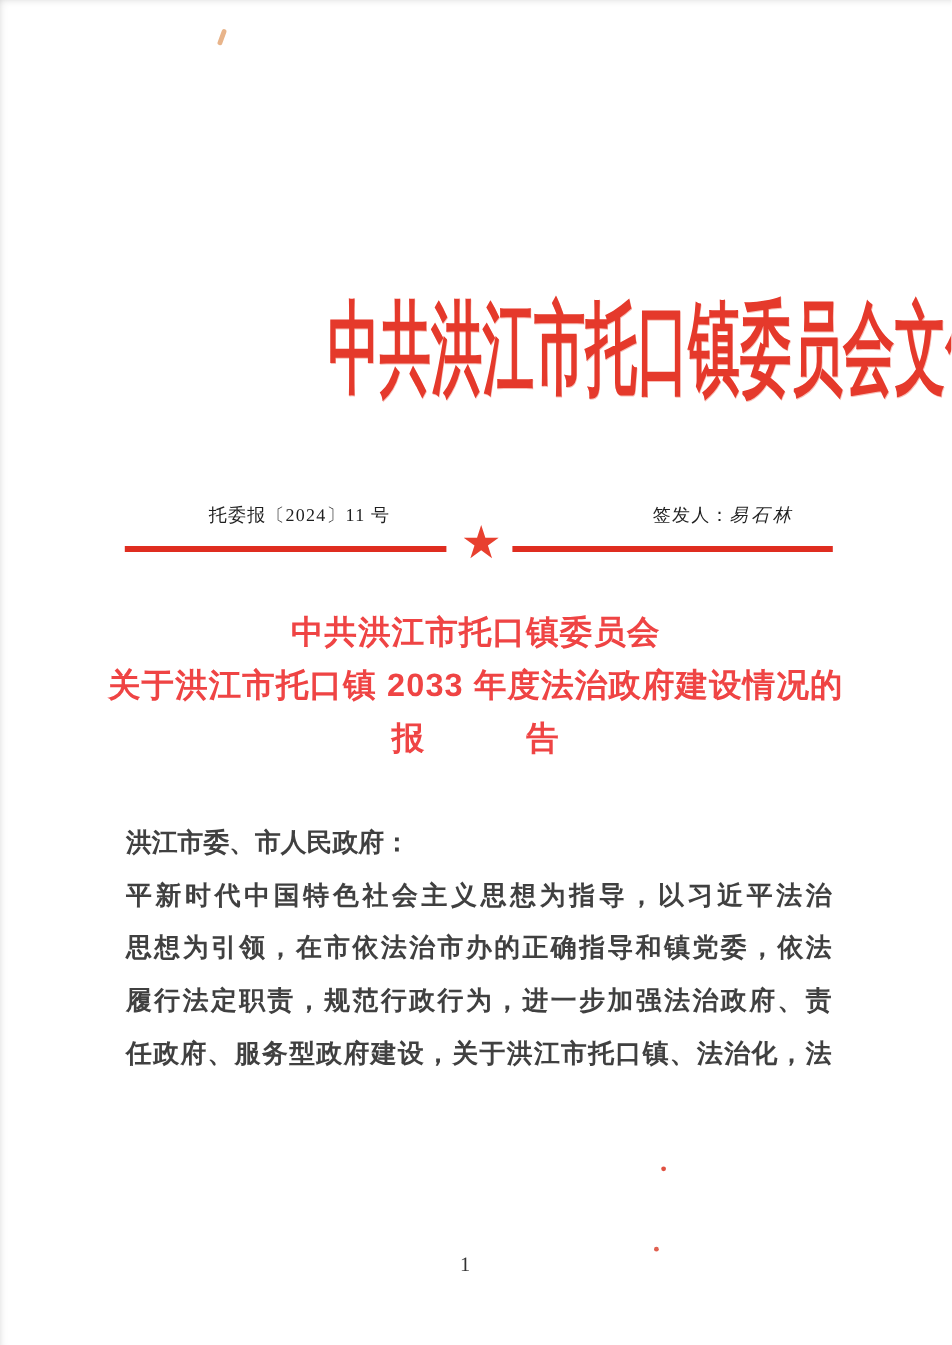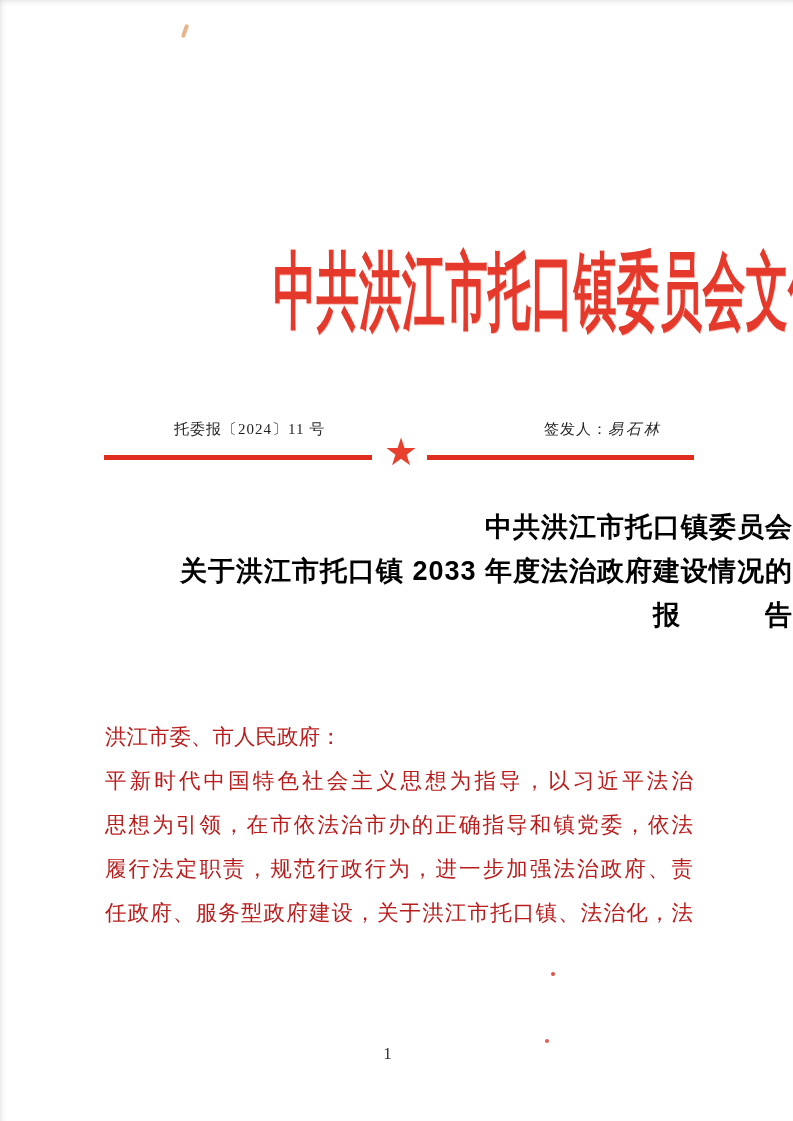--- a/index.html
+++ b/index.html
@@ -49,35 +49,36 @@
     position: absolute; left: 381px; top: 433px;
     width: 40px; text-align: center;
     font-size: 38px; line-height: 38px;
     color: #e8402f;
     font-family: "DejaVu Sans", sans-serif;
   }
 
   
   .title-block {
     position: absolute; top: 505px; left: 0; right: 0;
-    text-align: right;
+    text-align: center;
     font-family: "Liberation Sans", "DejaVu Sans", sans-serif;
     font-weight: 700;
     font-size: 27px;
     line-height: 44px;
-    color: #000000;
+    color: #ef4444;
     letter-spacing: 1px;
   }
 
   
   .body-block {
-    position: absolute; top: 715px; left: 105px; width: 588px;
+    position: absolute; top: 680px; left: 105px; width: 588px;
     font-size: 21.5px;
     line-height: 44px;
-    color: #b91c1c;
+    color: #404040;
+    font-weight: bold;
   }
   .b-line { white-space: nowrap; }
   .b-line.just {
     white-space: normal;
     text-align: justify;
     text-align-last: justify;
     text-justify: inter-character;
   }
   .b-line.indent { text-indent: 53px; }
 

